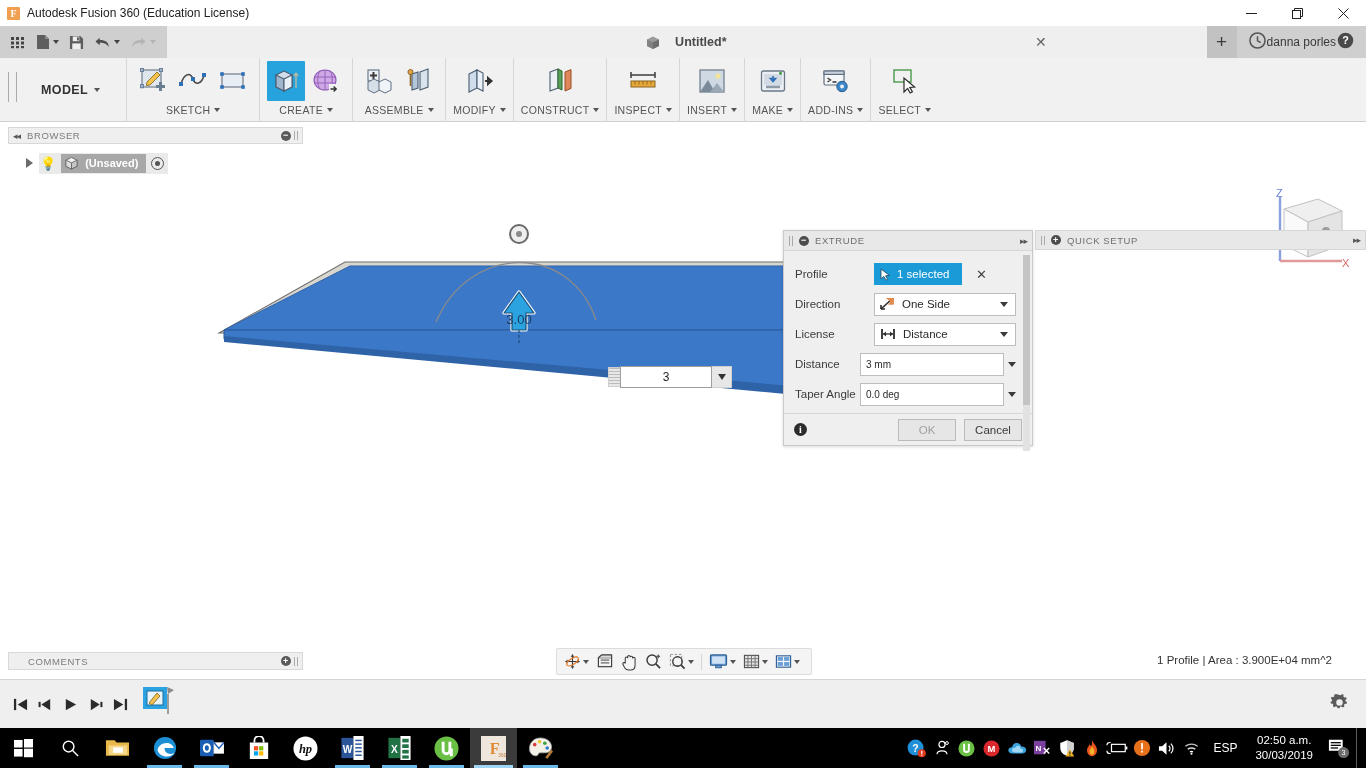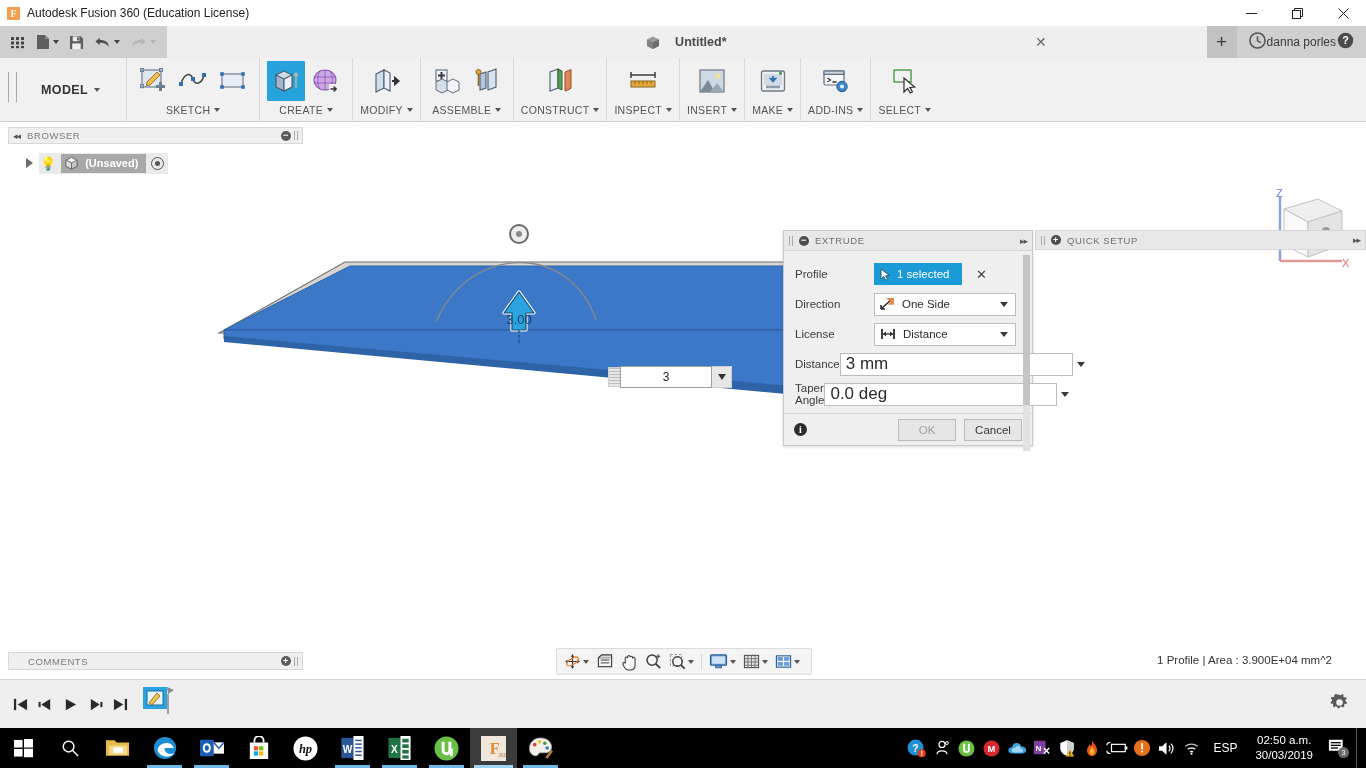--- a/index.html
+++ b/index.html
@@ -186,21 +186,21 @@
   .combo .cdd {
     width: 0; height: 0; border-left: 4px solid transparent;
     border-right: 4px solid transparent; border-top: 5px solid #3a3a3a;
     margin-right: 3px;
   }
   .vfield {
     height: 23px; display: flex; align-items: center; gap: 4px; cursor: text;
   }
   .vfield input {
     flex: 1; height: 23px; background: #fff; border: 1px solid #bdbdbd;
-    font-family: "Liberation Sans", sans-serif; font-size: 17px;
+    font-family: "Liberation Sans", sans-serif; font-size: 10px;
     color: #2b2b2b; padding: 0 5px; outline: none;
   }
   .vfield .cdd {
     width: 0; height: 0; border-left: 4px solid transparent;
     border-right: 4px solid transparent; border-top: 5px solid #3a3a3a;
   }
   .dlg-scroll {
     position: absolute; top: 4px; right: 2px; width: 7px; height: 196px;
     background: #e2e2e2;
   }
@@ -486,53 +486,53 @@
       <div class="rlabel">
         <span>CREATE</span>
         <span class="rcaret"></span>
       </div>
     </div>
 
     <div class="rgroup">
       <div class="ricons">
         <div class="ritem">
           <svg width="30" height="30" viewBox="0 0 30 30">
-            <path d="M5 8 L13 4 L13 22 L5 26 Z" fill="#cfdcea" stroke="#4a5d72" stroke-width="1.1"></path>
-            <path d="M13 4 L19 7 L19 25 L13 22 Z" fill="#eaf1f8" stroke="#4a5d72" stroke-width="1.1"></path>
-            <path d="M21 15 h5 M24 12 l3.5 3 l-3.5 3 Z" stroke="#333" stroke-width="2" fill="#333"></path>
-          </svg>
-        </div>
-      </div>
-      <div class="rlabel">
-        <span>MODIFY</span>
-        <span class="rcaret"></span>
-      </div>
-    </div>
-
-    <div class="rgroup">
-      <div class="ricons">
-        <div class="ritem">
-          <svg width="30" height="30" viewBox="0 0 30 30">
             <rect x="4" y="4" width="11" height="11" fill="#eef2f7" stroke="#5f6f82" stroke-width="1.1"></rect>
             <path d="M9.5 6 v7 M6 9.5 h7" stroke="#3a3a3a" stroke-width="2"></path>
             <path d="M4 16 L10 13 L16 16 L16 24 L10 27 L4 24 Z" fill="#d6dee8" stroke="#5f6f82" stroke-width="1"></path>
             <path d="M15 16 L21 13 L27 16 L27 24 L21 27 L15 24 Z" fill="#f0f3f7" stroke="#5f6f82" stroke-width="1"></path>
           </svg>
         </div>
         <div class="ritem">
           <svg width="30" height="30" viewBox="0 0 30 30">
             <path d="M16 6 L24 3 L24 21 L16 24 Z" fill="#d9e3ee" stroke="#4a5d72" stroke-width="1.1"></path>
             <path d="M8 8 L14 6 L14 22 L8 24 Z" fill="#b3c6da" stroke="#4a5d72" stroke-width="1.1"></path>
             <circle cx="6.5" cy="6" r="2.6" fill="#e2a24a" stroke="#8a6420" stroke-width=".9"></circle>
             <path d="M6.5 8 V20" stroke="#8a6420" stroke-width="1.6"></path>
           </svg>
         </div>
       </div>
       <div class="rlabel">
         <span>ASSEMBLE</span>
+        <span class="rcaret"></span>
+      </div>
+    </div>
+
+    <div class="rgroup">
+      <div class="ricons">
+        <div class="ritem">
+          <svg width="30" height="30" viewBox="0 0 30 30">
+            <path d="M5 8 L13 4 L13 22 L5 26 Z" fill="#cfdcea" stroke="#4a5d72" stroke-width="1.1"></path>
+            <path d="M13 4 L19 7 L19 25 L13 22 Z" fill="#eaf1f8" stroke="#4a5d72" stroke-width="1.1"></path>
+            <path d="M21 15 h5 M24 12 l3.5 3 l-3.5 3 Z" stroke="#333" stroke-width="2" fill="#333"></path>
+          </svg>
+        </div>
+      </div>
+      <div class="rlabel">
+        <span>MODIFY</span>
         <span class="rcaret"></span>
       </div>
     </div>
 
     <div class="rgroup">
       <div class="ricons">
         <div class="ritem">
           <svg width="30" height="30" viewBox="0 0 30 30">
             <path d="M5 6 L13 3 L13 22 L5 25 Z" fill="#eceff3" stroke="#4a5d72" stroke-width="1.1"></path>
             <path d="M13 3 L17 5 L17 24 L13 22 Z" fill="#5aa05a" stroke="#2d662d" stroke-width="1"></path>

